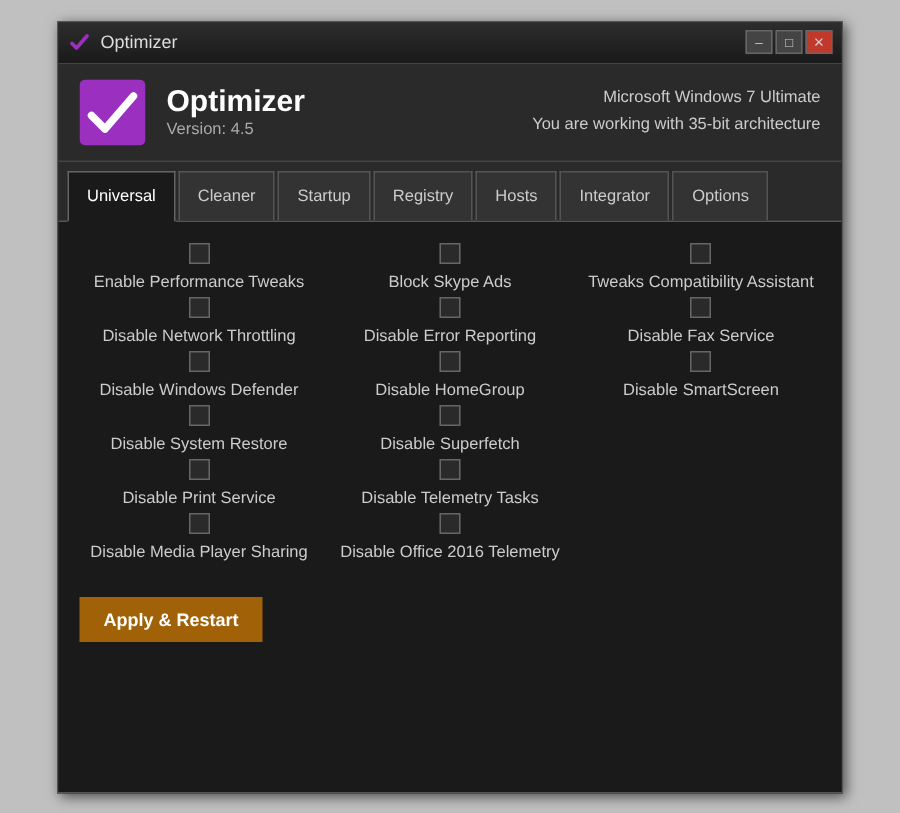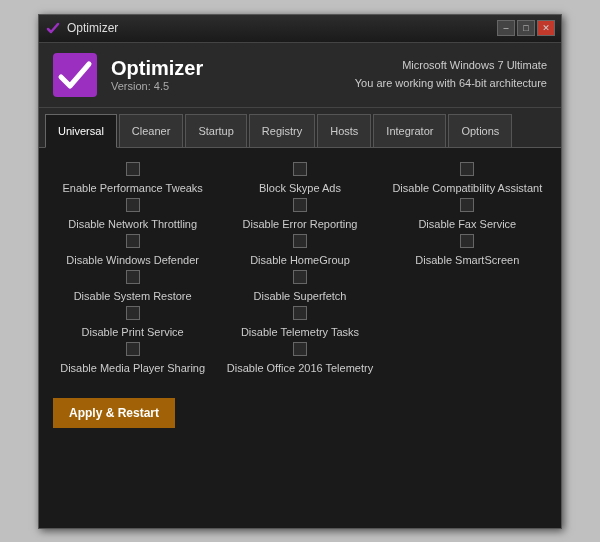--- a/index.html
+++ b/index.html
@@ -193,21 +193,21 @@
         <rect width="44" height="44" fill="#9b30c0" rx="4"></rect>
         <polyline points="8,24 17,33 36,11" fill="none" stroke="white" stroke-width="5" stroke-linecap="round" stroke-linejoin="round"></polyline>
       </svg>
     </div>
     <div class="header-text">
       <h2>Optimizer</h2>
       <div class="version">Version: 4.5</div>
     </div>
     <div class="header-info">
       <div>Microsoft Windows 7 Ultimate</div>
-      <div>You are working with 64-bit architecture</div>
+      <div>You are working with 35-bit architecture</div>
     </div>
   </div>
 
   <div class="tabs">
     <div class="tab active">Universal</div>
     <div class="tab">Cleaner</div>
     <div class="tab">Startup</div>
     <div class="tab">Registry</div>
     <div class="tab">Hosts</div>
     <div class="tab">Integrator</div>
@@ -219,21 +219,21 @@
     <div class="option-item">
           <div class="checkbox"></div>
           <span class="option-label">Enable Performance Tweaks</span>
         </div>
         <div class="option-item">
           <div class="checkbox"></div>
           <span class="option-label">Block Skype Ads</span>
         </div>
         <div class="option-item">
           <div class="checkbox"></div>
-          <span class="option-label">Disable Compatibility Assistant</span>
+          <span class="option-label">Tweaks Compatibility Assistant</span>
         </div>
         <div class="option-item">
           <div class="checkbox"></div>
           <span class="option-label">Disable Network Throttling</span>
         </div>
         <div class="option-item">
           <div class="checkbox"></div>
           <span class="option-label">Disable Error Reporting</span>
         </div>
         <div class="option-item">

